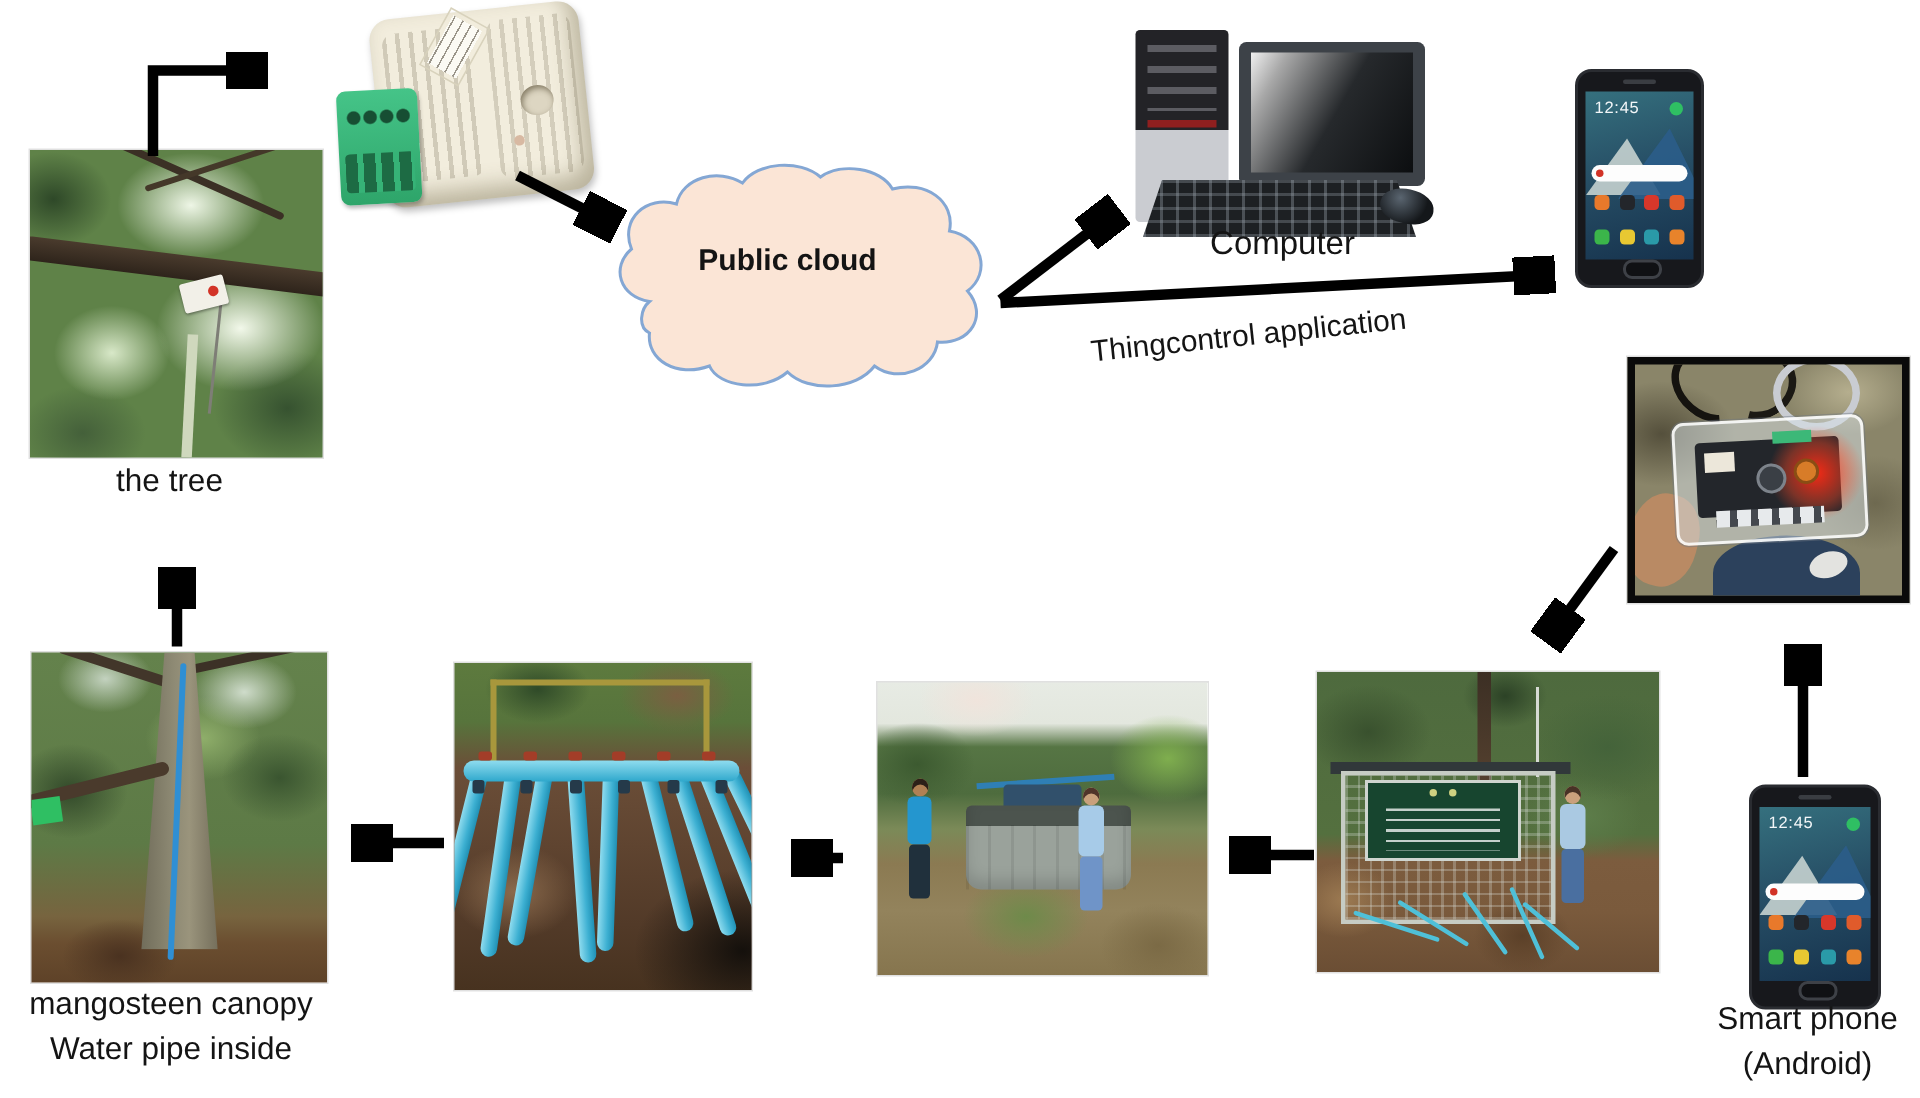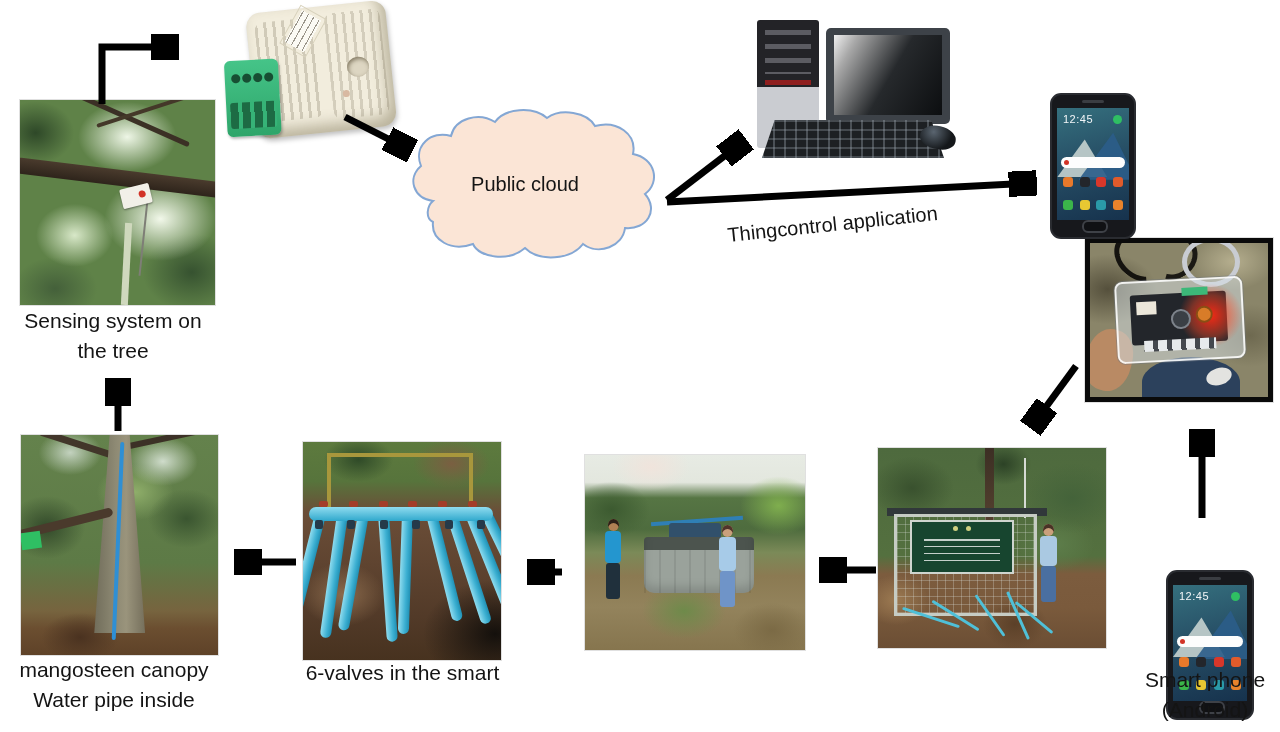--- a/index.html
+++ b/index.html
@@ -55,21 +55,21 @@
       background:radial-gradient(circle 5px at 6px 11px,#174e33 0 4px,transparent 5px),
                  radial-gradient(circle 5px at 17px 11px,#174e33 0 4px,transparent 5px),
                  radial-gradient(circle 5px at 28px 11px,#174e33 0 4px,transparent 5px),
                  radial-gradient(circle 5px at 39px 11px,#174e33 0 4px,transparent 5px);}
   .terminal::after{content:"";position:absolute;left:4px;bottom:8px;width:46px;height:26px;
       background:repeating-linear-gradient(90deg,#1d6b44 0 8px,#36b377 8px 12px);border-radius:3px;}
 
   
   .cloud-wrap{position:absolute;left:403px;top:106px;width:266px;height:162px;}
   .cloud-path{fill:var(--cloud-fill,#fbe5d6);stroke:var(--cloud-stroke,#84a7d4);stroke-width:2;}
-  .cloud-lbl{left:445px;top:170px;width:160px;font-size:20px;}
+  .cloud-lbl{left:445px;top:160px;width:160px;font-size:20px;font-weight:bold;}
 
   
   .computer{position:absolute;left:750px;top:14px;width:210px;height:150px;}
   .tower{position:absolute;left:7px;top:6px;width:62px;height:128px;border-radius:3px;
       background:linear-gradient(180deg,#232327 0 52%,#caccd1 52% 100%);}
   .tower::before{content:"";position:absolute;left:8px;top:10px;width:46px;height:44px;
       background:repeating-linear-gradient(180deg,#5c5c62 0 5px,transparent 5px 14px);}
   .tower::after{content:"";position:absolute;left:8px;top:60px;width:46px;height:5px;background:#8f1f1f;}
   .monitor{position:absolute;left:76px;top:14px;width:124px;height:96px;background:#3d4248;border-radius:5px;}
   .screen{position:absolute;left:8px;top:7px;right:8px;bottom:9px;
@@ -78,21 +78,21 @@
   .stand-base{position:absolute;left:104px;top:121px;width:66px;height:9px;background:#3a3f45;border-radius:3px;}
   .keyboard{position:absolute;left:12px;top:106px;width:182px;height:38px;background:#1d2023;
       clip-path:polygon(7% 0,93% 0,100% 100%,0 100%);
       background-image:repeating-linear-gradient(90deg,rgba(160,170,180,.35) 0 2px,transparent 2px 11px),
                        repeating-linear-gradient(180deg,rgba(160,170,180,.3) 0 2px,transparent 2px 9px);}
   .mouse{position:absolute;left:170px;top:112px;width:36px;height:23px;border-radius:55% 55% 50% 50%;
       background:radial-gradient(circle at 35% 30%,#5a6570,#14171a 65%);transform:rotate(12deg);}
   .computer-lbl{left:775px;top:146px;width:160px;font-size:22px;}
 
   
-  .phone{position:absolute;background:#17181c;border:2px solid #2a2c31;border-radius:11px;z-index:2;margin-top:47px;}
+  .phone{position:absolute;background:#17181c;border:2px solid #2a2c31;border-radius:11px;z-index:2;}
   .p-speaker{position:absolute;left:50%;top:5px;width:22px;height:3px;margin-left:-11px;background:#3a3d42;border-radius:2px;}
   .p-screen{position:absolute;left:5px;right:5px;top:13px;bottom:17px;overflow:hidden;
       background:linear-gradient(165deg,#35707e 0%,#274f66 45%,#16324d 100%);}
   .p-mountain{position:absolute;left:0;bottom:38%;width:70%;height:34%;background:#cfd9d6;
       clip-path:polygon(0 100%,55% 0,100% 100%);opacity:.85;}
   .p-mountain2{position:absolute;right:-10%;bottom:36%;width:80%;height:42%;background:#2b5d8a;
       clip-path:polygon(0 100%,60% 0,100% 100%);opacity:.9;}
   .p-time{position:absolute;left:6px;top:5px;color:#f2f6f8;font-size:11px;letter-spacing:.5px;}
   .p-weather{position:absolute;right:7px;top:7px;width:9px;height:9px;border-radius:50%;background:#2fbf63;}
   .p-search{position:absolute;left:6%;top:44%;width:88%;height:11px;background:#fdfdfd;border-radius:6px;}
@@ -235,21 +235,20 @@
     <div class="branch-a"></div>
     <div class="branch-b"></div>
     <div class="branch-main"></div>
     <div class="sensor-wire"></div>
     <div class="sensor-ontree">
         <i></i>
       </div>
     <div class="far-trunk"></div>
   </div>
   <div class="lbl" style="left:8px;top:306px;width:210px;">
-    <span>Sensing system on</span>
     <span>the tree</span>
   </div>
 
   <div class="module">
     <div class="module-body"></div>
     <div class="module-label"></div>
     <div class="module-hole"></div>
     <div class="module-dot"></div>
     <div class="terminal"></div>
   </div>
@@ -267,20 +266,21 @@
   <div class="computer">
     <div class="tower"></div>
     <div class="monitor">
       <div class="screen"></div>
     </div>
     <div class="stand"></div>
     <div class="stand-base"></div>
     <div class="keyboard"></div>
     <div class="mouse"></div>
   </div>
+  <div class="lbl computer-lbl">Computer</div>
 
   <div class="phone" style="left:1050px;top:46px;width:82px;height:142px;">
     <div class="p-speaker"></div>
     <div class="p-screen">
       <div class="p-mountain"></div>
       <div class="p-mountain2"></div>
       <div class="p-time">12:45</div>
       <div class="p-weather"></div>
       <div class="p-search">
           <i></i>
@@ -385,21 +385,20 @@
     <div class="v-fittings">
       <i></i>
         <i></i>
       <i></i>
         <i></i>
       <i></i>
         <i></i>
     </div>
   </div>
   <div class="lbl" style="left:295px;top:658px;width:215px;">
-    <span>6-valves in the smart</span>
   </div>
 
   <div class="photo ph-pipe">
     <div class="t-b1"></div>
     <div class="t-b2"></div>
     <div class="t-trunk"></div>
     <div class="t-bigbranch"></div>
     <div class="t-pipe"></div>
     <div class="t-tag"></div>
   </div>

